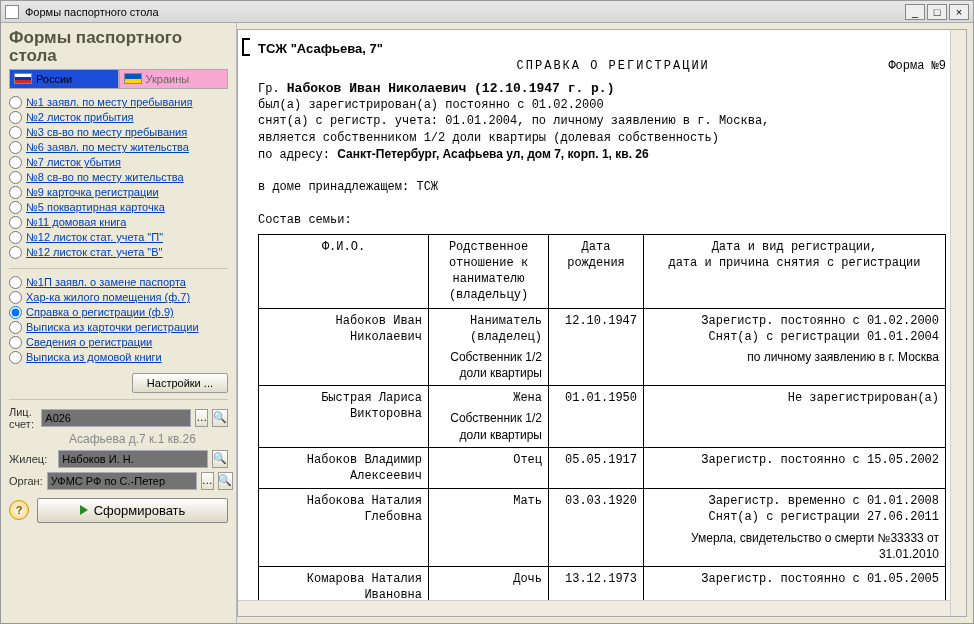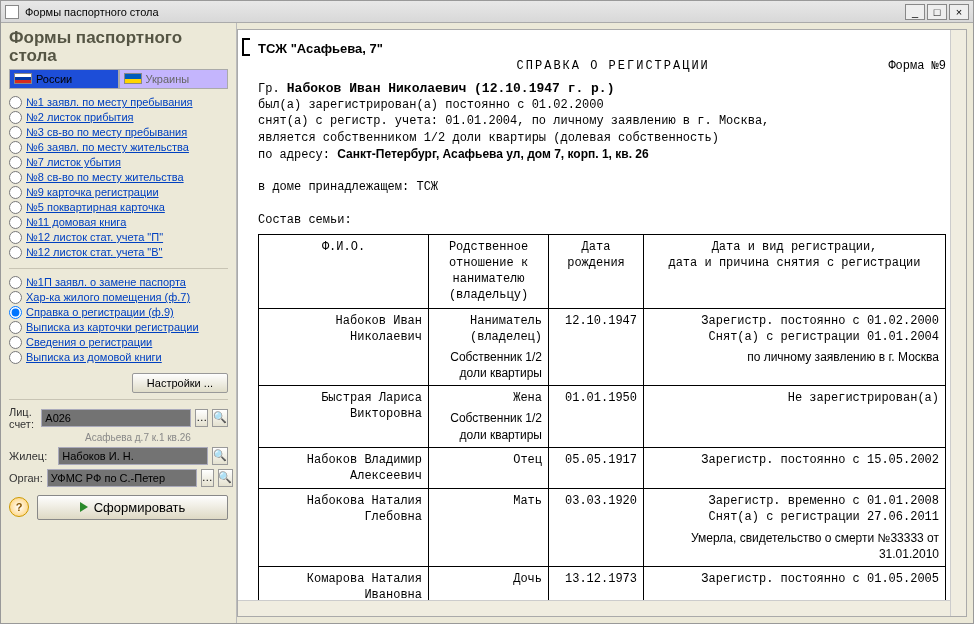--- a/index.html
+++ b/index.html
@@ -59,21 +59,21 @@
     padding:3px 4px;
     border:1px solid #aaa;
     border-bottom:none;
     background:#1d4ed8;
     display:flex;
     align-items:center;
     gap:4px;
     cursor:pointer;
     font-size:11px;
   }
-  .tab.inactive { background:#c4b5fd; color:#666;}
+  .tab.inactive { background:#f9a8d4; color:#666;}
   .flag { width:18px; height:11px; display:inline-block; }
   .flag.ru { background:linear-gradient(#fff 0 33%, #0039a6 33% 66%, #d52b1e 66%); border:1px solid #888;}
   .flag.ua { background:linear-gradient(#005bbb 0 50%, #ffd500 50%); border:1px solid #888;}
   .radio-list { margin:2px 0 8px 0; }
   .radio-item {
     display:flex;
     align-items:center;
     gap:4px;
     padding:1px 0;
     cursor:pointer;
@@ -105,21 +105,21 @@
   .mini-btn {
     width:18px; height:18px;
     border:1px solid #999;
     background:linear-gradient(#fff,#e4e1cf);
     cursor:pointer;
     text-align:center;
     line-height:14px;
     font-size:11px;
   }
   .mini-btn.search { color:#a87; font-weight:bold;}
-  .hint { color:#888; font-size:10px; margin-left:76px; margin-top:-2px; margin-bottom:4px;}
+  .hint { color:#888; font-size:12px; margin-left:60px; margin-top:-2px; margin-bottom:4px;}
   .bottom-row { display:flex; align-items:center; gap:8px; margin-top:8px;}
   .help-icon {
     width:20px;height:20px;border-radius:50%;
     background:radial-gradient(#fff,#fc6);
     border:1px solid #c90;
     text-align:center;line-height:18px;font-weight:bold;color:#850;
     cursor:pointer;
   }
   .run-btn {
     flex:1;

